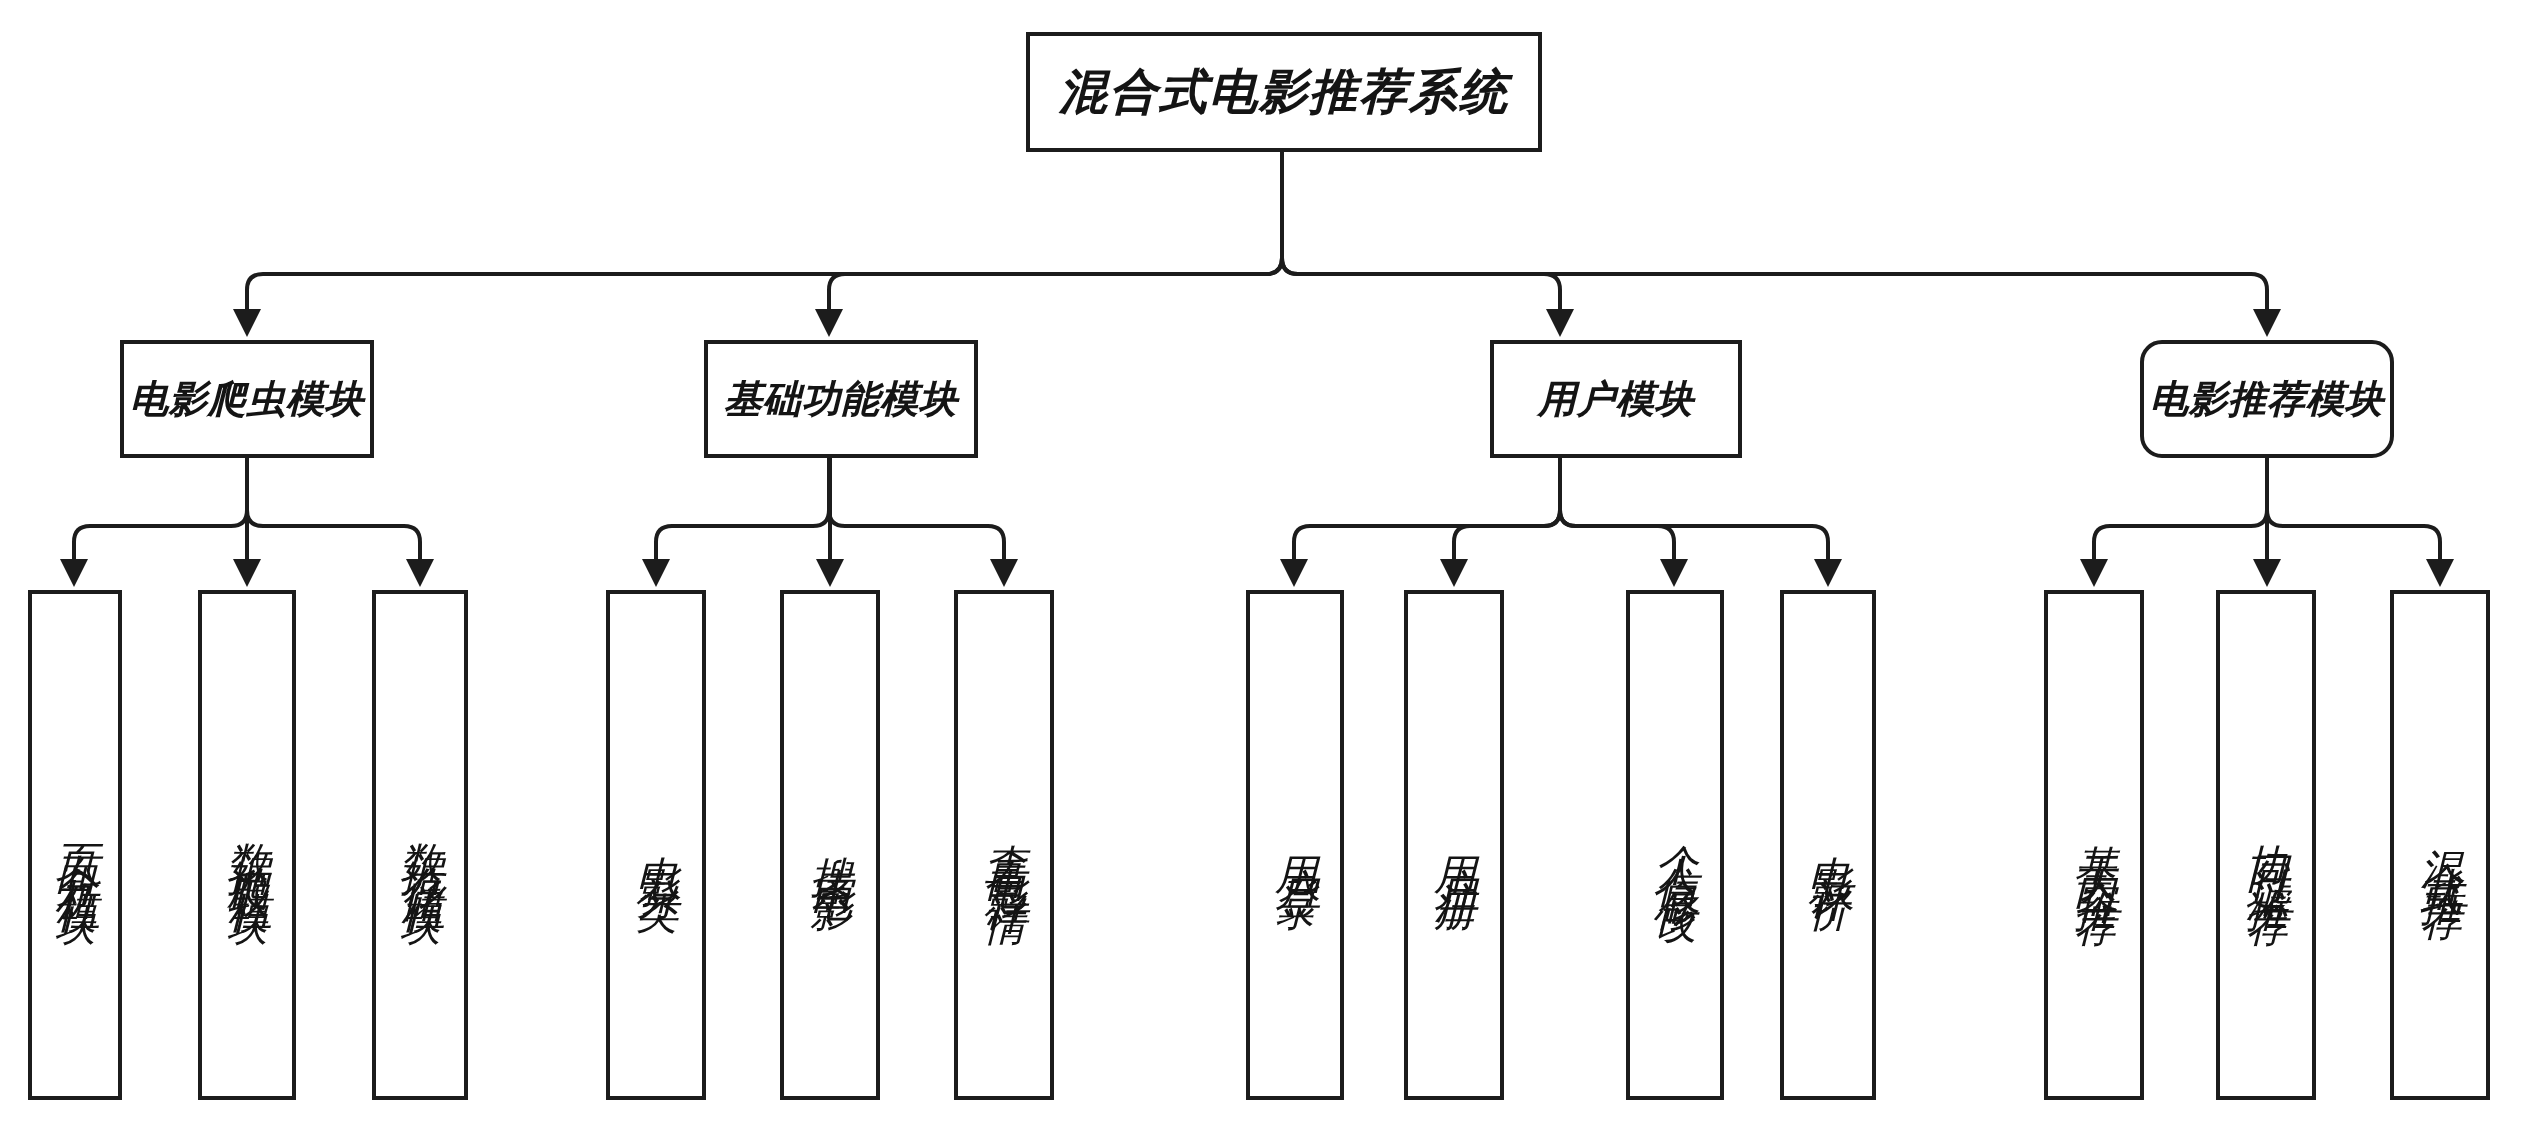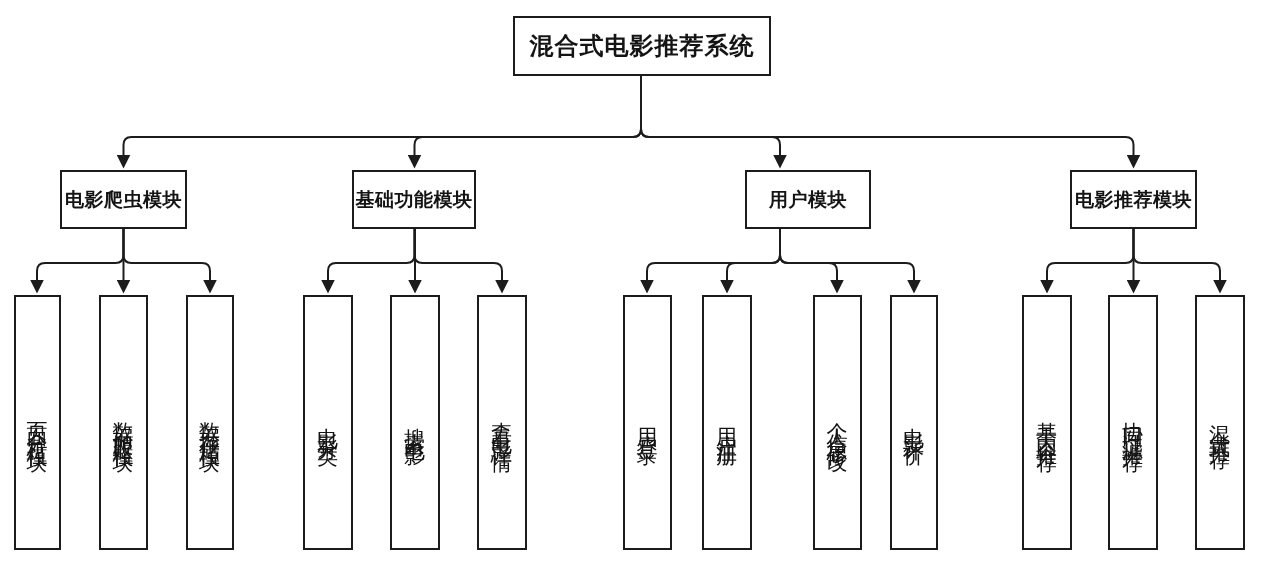--- a/index.html
+++ b/index.html
@@ -11,20 +11,21 @@
     font-family:"Liberation Sans","DejaVu Sans",sans-serif; color:var(--text);
     overflow:hidden;
   }
   .connector-layer{position:absolute;left:0;top:0;width:1266px;height:563px;}
   .connector{stroke:var(--line); stroke-width:2; fill:none;}
   .arrowhead{fill:var(--line);}
   .node{
     position:absolute; box-sizing:border-box; border:2px solid var(--border);
     background:var(--background); display:flex; align-items:center; justify-content:center;
     text-align:center;
+    font-style:italic;
   }
   .node-root span{font-weight:bold; font-size:24px; letter-spacing:1px; white-space:nowrap;}
   .node-l2 span{font-weight:bold; font-size:19px; letter-spacing:0.5px; white-space:nowrap;}
   .node-leaf span{
     writing-mode:vertical-rl; text-orientation:upright;
     font-size:21px; letter-spacing:6px; line-height:1; white-space:nowrap;
   }
 </style>
 </head>
 <body>
@@ -61,27 +62,27 @@
     <path class="connector" d="M1133.5 229 V255 Q1133.5 263 1141.5 263 H1212 Q1220 263 1220 271 V290" marker-end="url(#arrow)"></path>
   </svg>
 
   <div class="node node-root" style="left:513px;top:16px;width:258px;height:60px;">
     <span>混合式电影推荐系统</span>
   </div>
 
   <div class="node node-l2" style="left:60px;top:170px;width:127px;height:59px;">
     <span>电影爬虫模块</span>
   </div>
-  <div class="node node-l2" style="left:352px;top:170px;width:124px;height:59px;">
+  <div class="node node-l2" style="left:352px;top:170px;width:137px;height:59px;">
     <span>基础功能模块</span>
   </div>
   <div class="node node-l2" style="left:717px;top:170px;width:126px;height:59px;margin-left:28px;">
     <span>用户模块</span>
   </div>
-  <div class="node node-l2" style="left:1070px;top:170px;width:127px;height:59px;">
+  <div class="node node-l2" style="left:1070px;top:170px;width:127px;height:59px;border-radius:11px;">
     <span>电影推荐模块</span>
   </div>
 
   <div class="node node-leaf" style="left:14px;top:295px;width:47px;height:255px;">
     <span>页面分析模块</span>
   </div>
   <div class="node node-leaf" style="left:99px;top:295px;width:49px;height:255px;">
     <span>数据爬取模块</span>
   </div>
   <div class="node node-leaf" style="left:186px;top:295px;width:48px;height:255px;">

